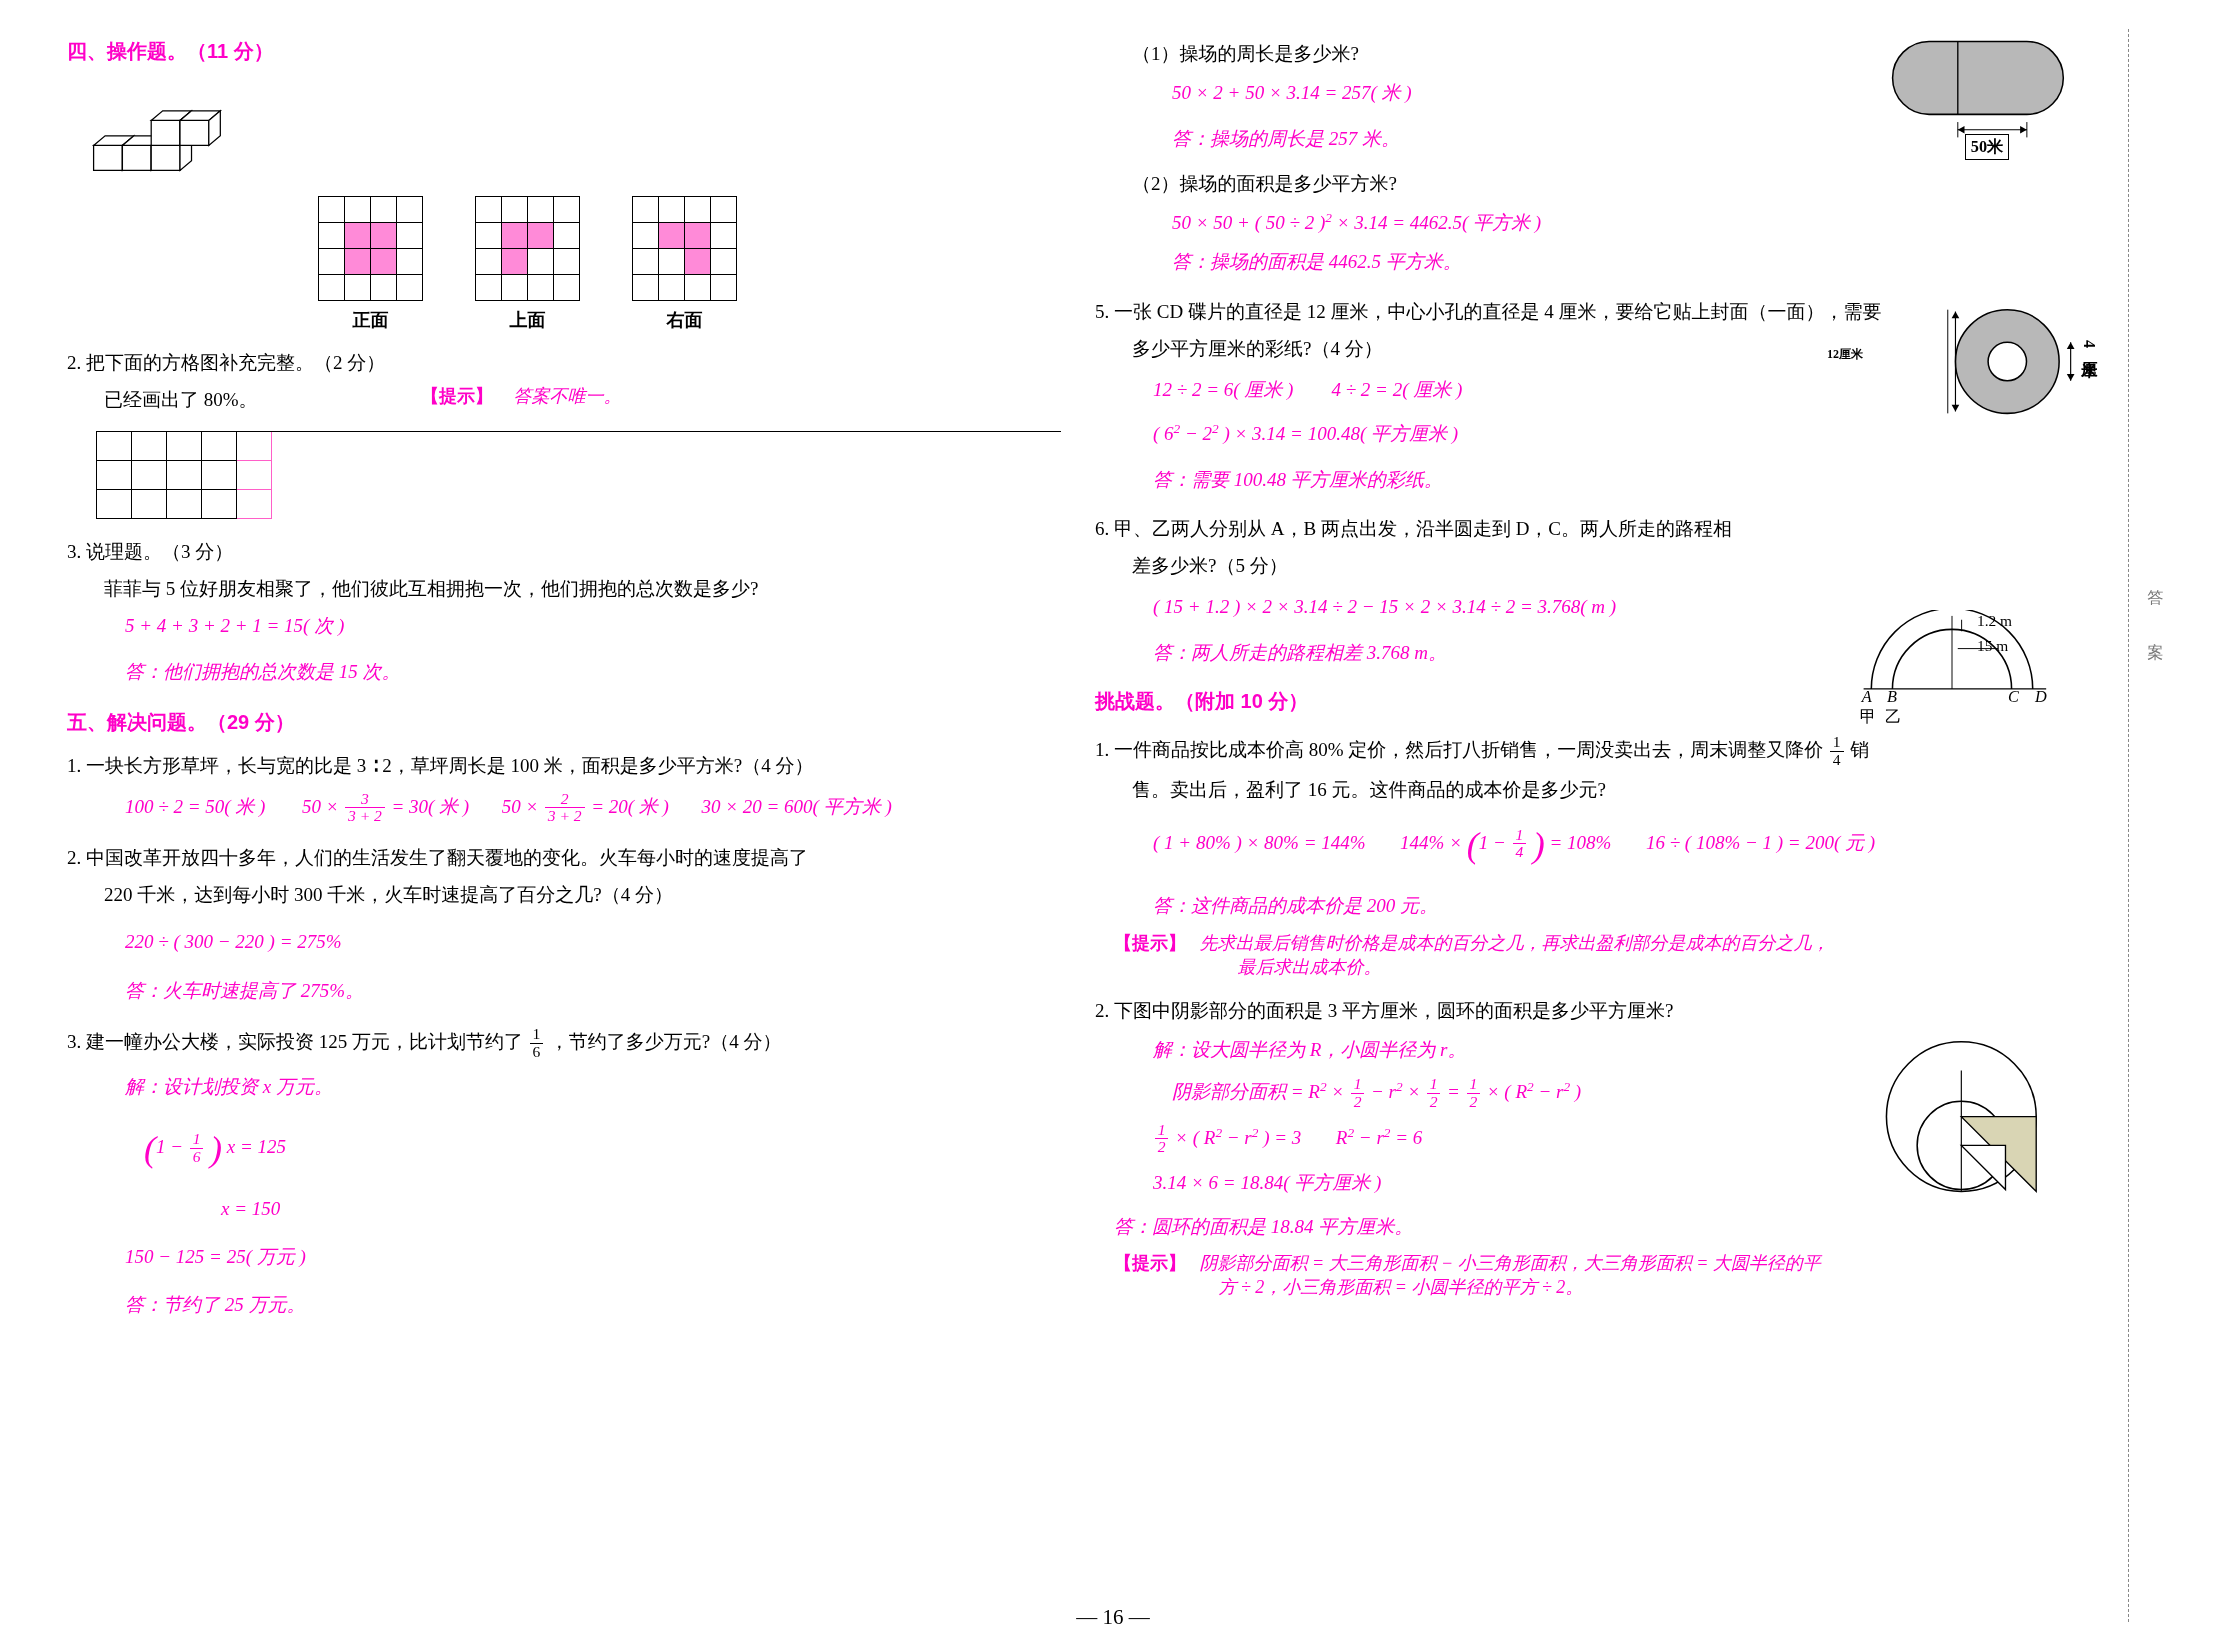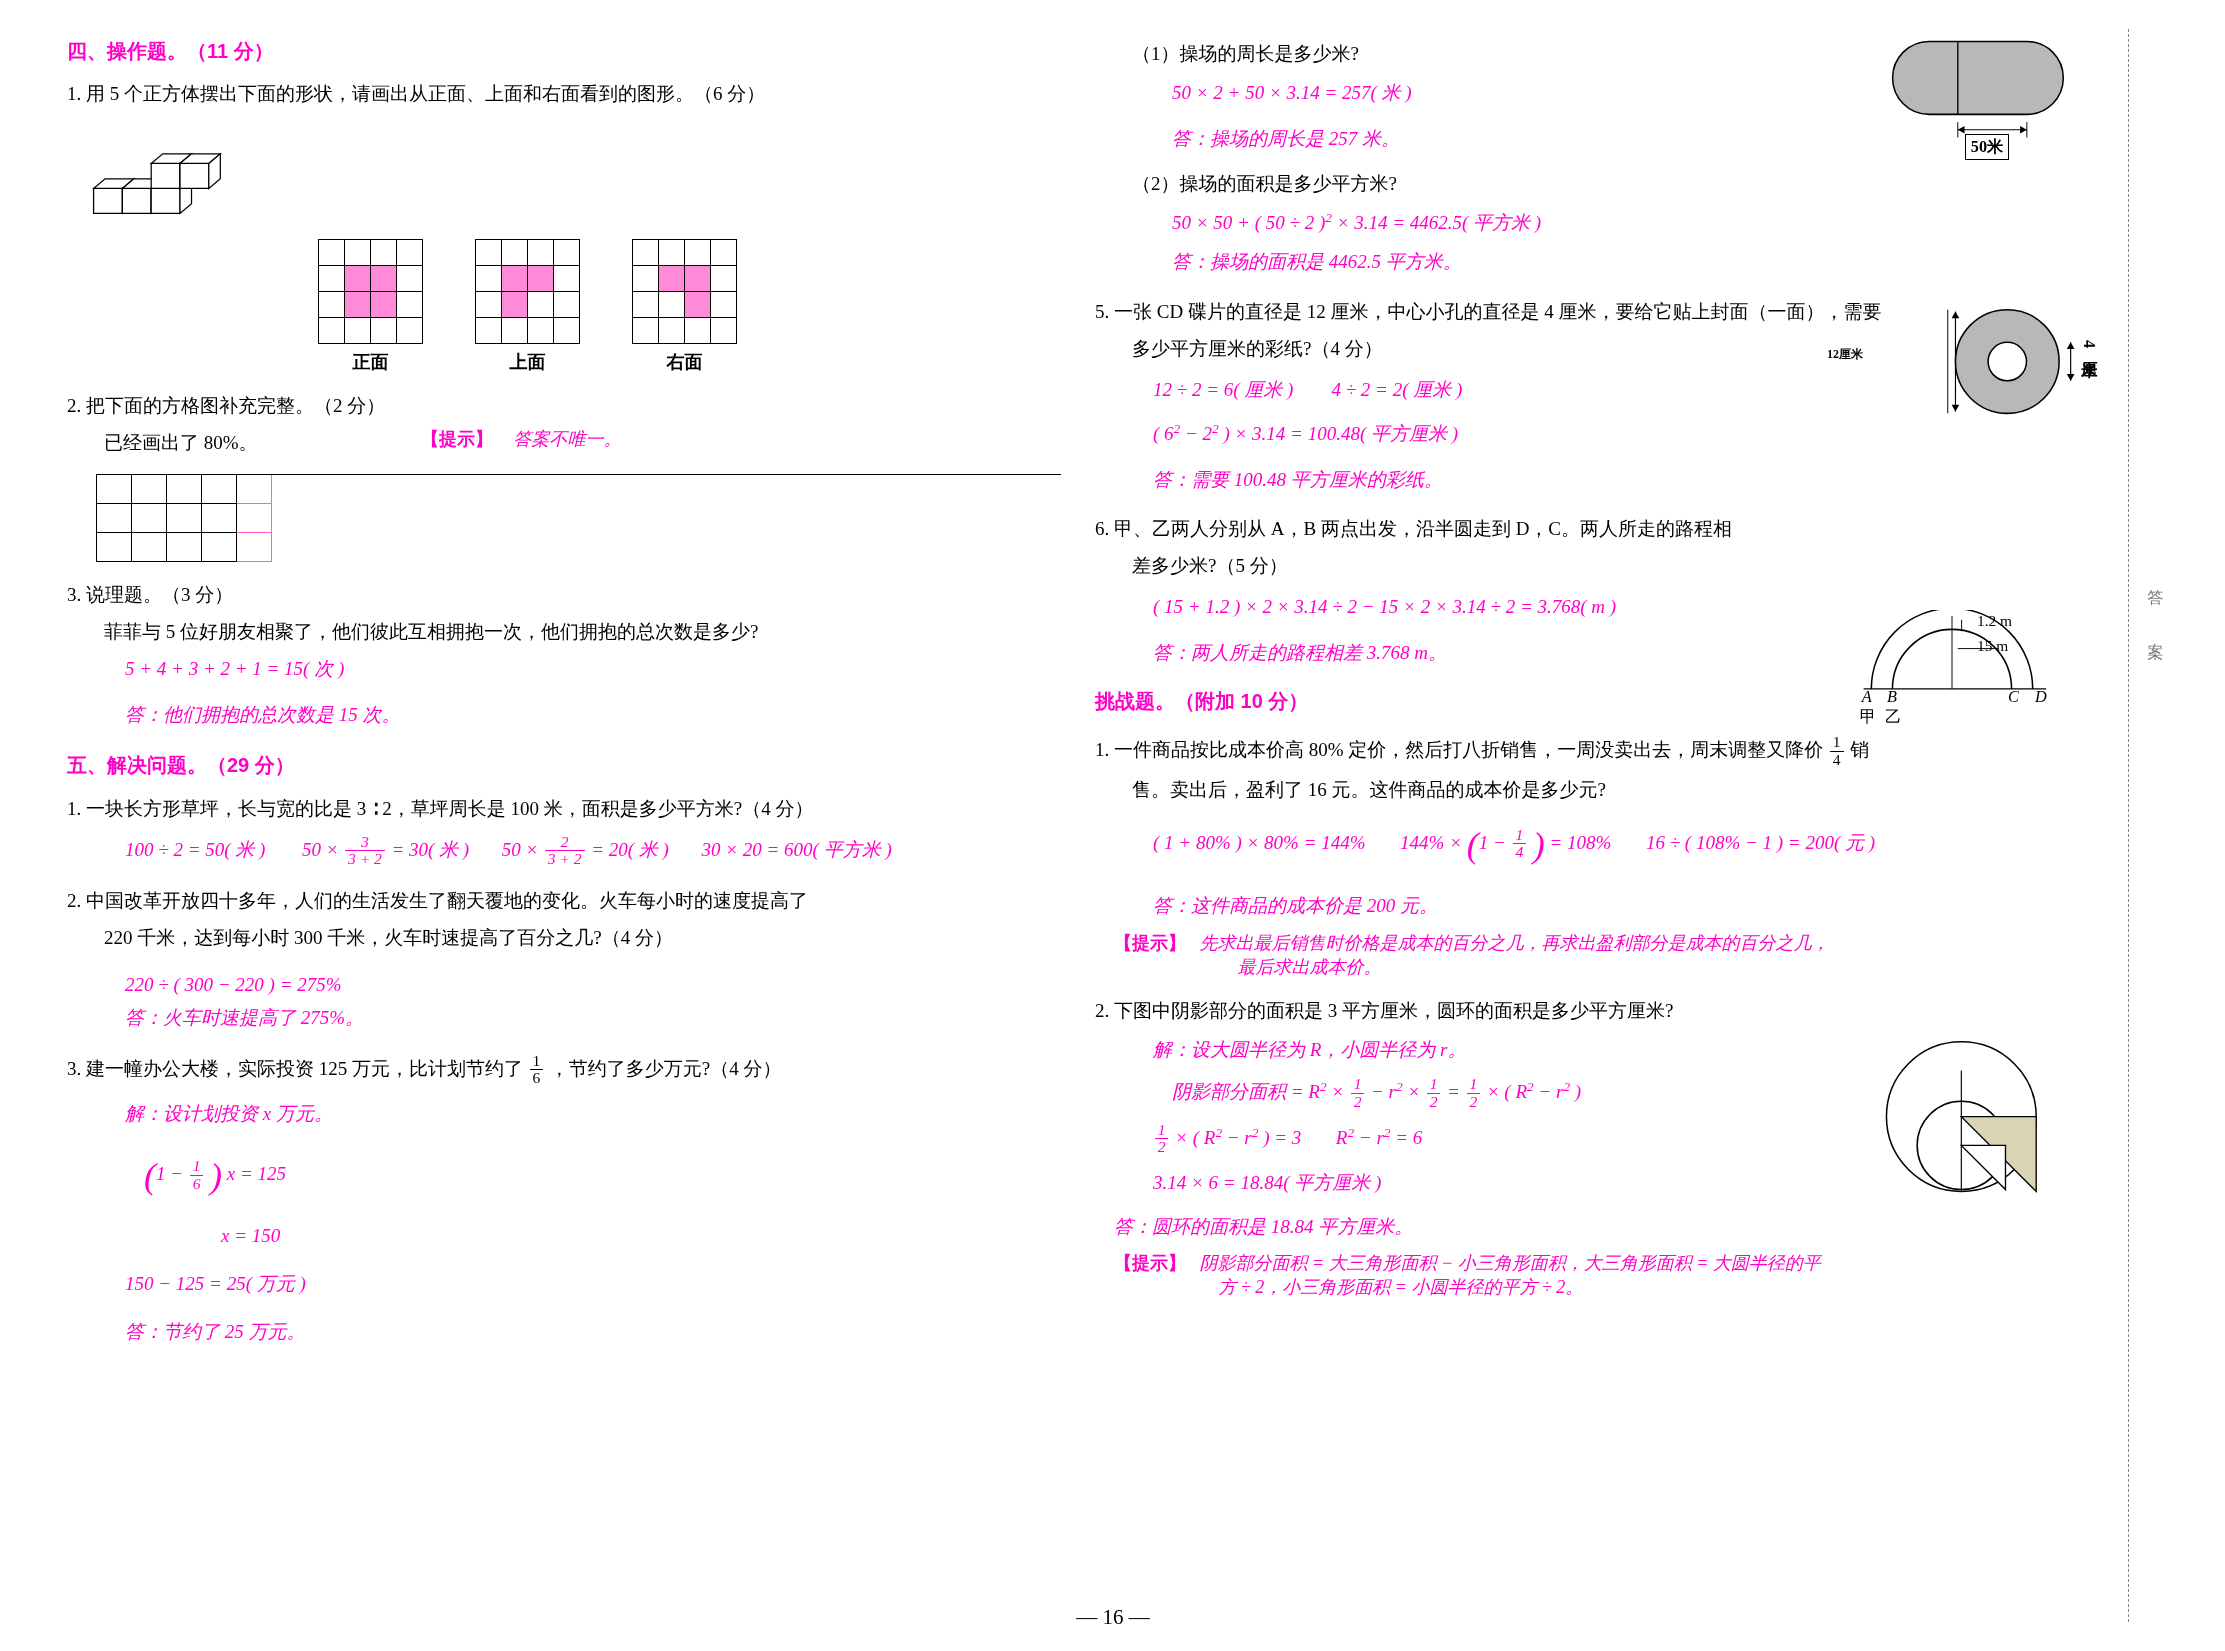--- a/index.html
+++ b/index.html
@@ -54,21 +54,20 @@
 </style>
 </head>
 <body>
 
 <div class="page">
 
   <div class="col-left">
 
     <div class="sec-head">四、操作题。（11 分）</div>
 
-    <div class="q">1. 用 5 个正方体摆出下面的形状，请画出从正面、上面和右面看到的图形。（6 分）</div>
 
     <div class="blocks">
       <svg width="144" height="106" viewBox="0 0 150 110">
         <g fill="#fff" stroke="#000" stroke-width="1.3">
           <path d="M10 70 L40 70 L40 96 L10 96 Z"></path>
           <path d="M10 70 L22 60 L52 60 L40 70 Z"></path>
           <path d="M40 70 L52 60 L52 86 L40 96 Z"></path>
           <path d="M40 70 L70 70 L70 96 L40 96 Z"></path>
           <path d="M40 70 L52 60 L82 60 L70 70 Z"></path>
           <path d="M70 70 L82 60 L82 86 L70 96 Z"></path>
@@ -196,21 +195,21 @@
       <span>50 ×</span>
       <span class="frac"><span class="n">2</span><span class="d">3 + 2</span></span>
       <span>= 20( 米 )</span>
       <span style="display:inline-block;width:23px"></span>
       <span>30 × 20 = 600( 平方米 )</span>
     </div>
 
     <div class="q" style="margin-top:17.3px">2. 中国改革开放四十多年，人们的生活发生了翻天覆地的变化。火车每小时的速度提高了</div>
     <div class="q indent">220 千米，达到每小时 300 千米，火车时速提高了百分之几?（4 分）</div>
     <div class="ans i" style="margin-top:16px">220 ÷ ( 300 − 220 ) = 275%</div>
-    <div class="ans i" style="margin-top:0">答：火车时速提高了 275%。</div>
+    <div class="ans i" style="margin-top:16px">答：火车时速提高了 275%。</div>
 
     <div class="q" style="margin-top:19px">
       <span>3. 建一幢办公大楼，实际投资 125 万元，比计划节约了</span>
       <span class="frac"><span class="n">1</span><span class="d">6</span></span>
       <span>，节约了多少万元?（4 分）</span>
     </div>
     <div class="ans i" style="margin-top:11.5px">解：设计划投资 x 万元。</div>
     <div class="ans i2" style="margin-top:15.4px">
       <span style="font-size:1.9em;vertical-align:-0.22em;">(</span>1 −
       <span class="frac"><span class="n">1</span><span class="d">6</span></span>

